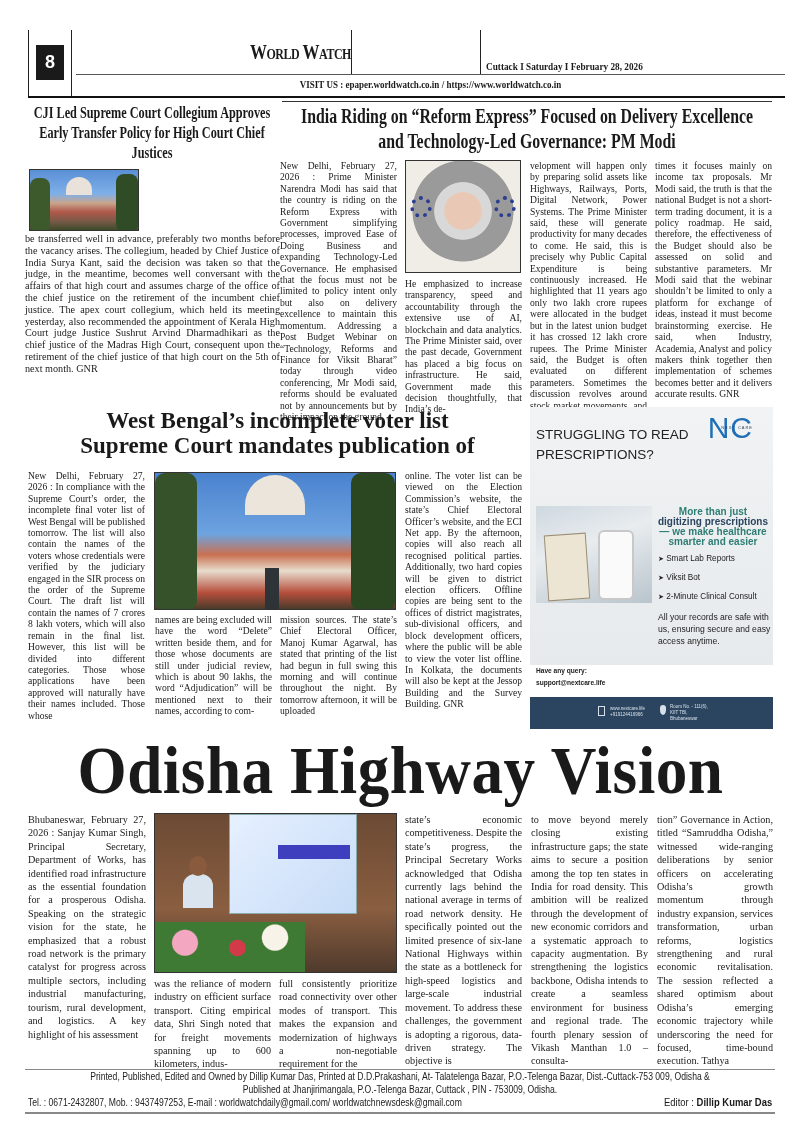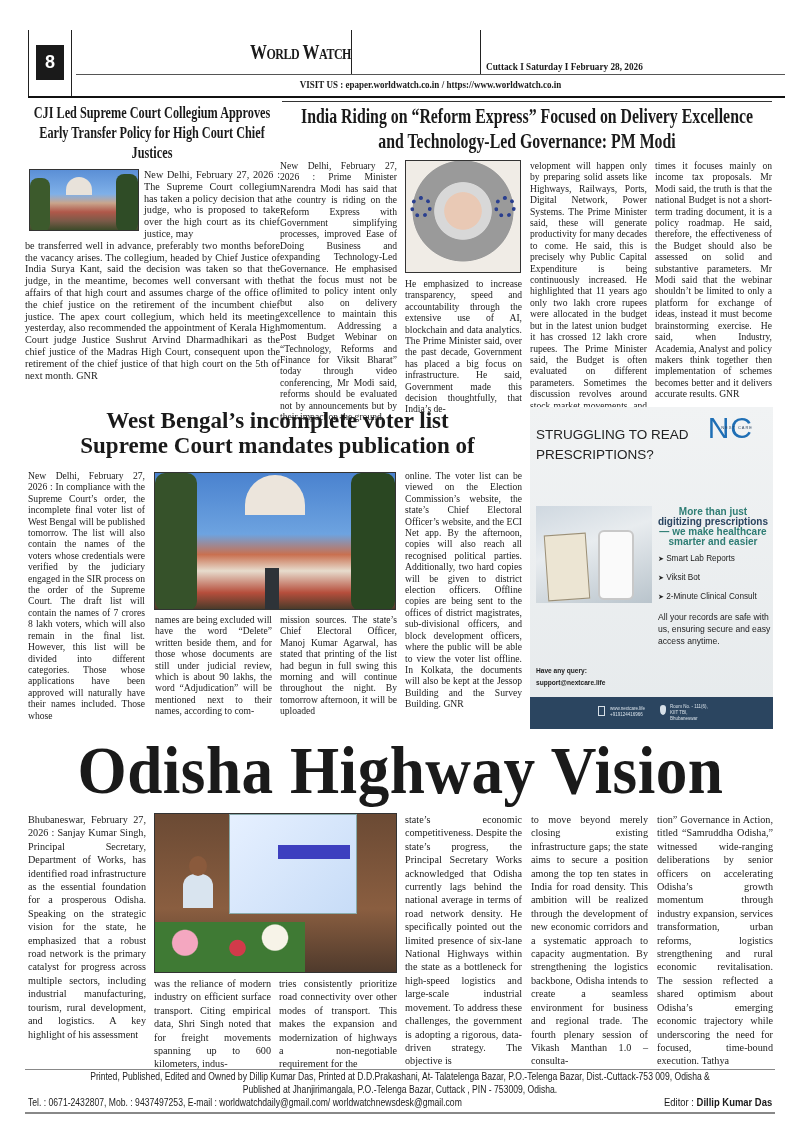--- a/index.html
+++ b/index.html
@@ -39,21 +39,20 @@
 </div>
 
 <div class="abs" style="left:25px;top:103px;width:255px">
   <div class="hl-condensed" style="font-size:17px;line-height:20px;width:350px;margin-left:-48px">CJI Led Supreme Court Collegium Approves Early Transfer Policy for High Court Chief Justices</div>
   <div style="margin-top:6px">
     <div class="img" style="float:left;width:110px;height:62px;margin:0 5px 2px 4px;background:linear-gradient(180deg,#5b8fd6 0%,#7fb0e8 40%,#c9a58d 55%,#b0584a 70%,#7a5a48 85%,#3d4b2a 100%);position:relative">
       <div class="abs" style="left:36px;top:7px;width:26px;height:18px;border-radius:13px 13px 0 0;background:#e8e2da"></div>
       <div class="abs" style="left:0;top:8px;width:20px;height:54px;background:#3c5a2c;border-radius:8px"></div>
       <div class="abs" style="right:0;top:4px;width:22px;height:58px;background:#2f4c26;border-radius:8px"></div>
     </div>
-    <div class="body-text" style="font-size:10.2px;line-height:11.8px">New Delhi, February 27, 2026 : The Supreme Court collegium has taken a policy decision that a judge, who is proposed to take over the high court as its chief justice, may</div>
     <div class="body-text" style="clear:both;font-size:10.2px;line-height:11.8px">be transferred well in advance, preferably two months before the vacancy arises. The collegium, headed by Chief Justice of India Surya Kant, said the decision was taken so that the judge, in the meantime, becomes well conversant with the affairs of that high court and assumes charge of the office of the chief justice on the retirement of the incumbent chief justice. The apex court collegium, which held its meeting yesterday, also recommended the appointment of Kerala High Court judge Justice Sushrut Arvind Dharmadhikari as the chief justice of the Madras High Court, consequent upon the retirement of the chief justice of that high court on the 5th of next month. GNR</div>
   </div>
 </div>
 
 <div class="abs" style="left:282px;top:101px;width:490px;height:1px;background:#333"></div>
 <div class="abs" style="left:282px;top:103px;width:490px">
   <div class="hl-condensed" style="font-size:22px;line-height:25px;width:660px;margin-left:-85px">India Riding on “Reform Express” Focused on Delivery Excellence and Technology-Led Governance: PM Modi</div>
 </div>
 <div class="abs body-text" style="left:280px;top:160px;width:117px">New Delhi, February 27, 2026 : Prime Minister Narendra Modi has said that the country is riding on the Reform Express with Government simplifying processes, improved Ease of Doing Business and expanding Technology-Led Governance. He emphasised that the focus must not be limited to policy intent only but also on delivery excellence to maintain this momentum. Addressing a Post Budget Webinar on “Technology, Reforms and Finance for Viksit Bharat” today through video conferencing, Mr Modi said, reforms should be evaluated not by announcements but by their impact on the ground.</div>
 <div class="abs img" style="left:405px;top:160px;width:116px;height:113px;background:radial-gradient(circle at 50% 45%,#e9c9b5 0 22%,#d8d8d8 23% 34%,#9a9a9a 35% 60%,#f0ece6 61%);">
@@ -72,21 +71,21 @@
 <div class="abs img" style="left:154px;top:472px;width:242px;height:138px;background:linear-gradient(180deg,#4a82cf 0%,#6da3e0 45%,#c97050 60%,#e7dccd 72%,#b64e3c 88%,#4a3b2a 100%)">
   <div class="abs" style="left:90px;top:2px;width:60px;height:40px;border-radius:30px 30px 0 0;background:#ece5dc"></div>
   <div class="abs" style="left:0;top:0;width:42px;height:138px;background:#36522a;border-radius:10px"></div>
   <div class="abs" style="right:0;top:0;width:44px;height:138px;background:#2a4722;border-radius:10px"></div>
   <div class="abs" style="left:110px;top:95px;width:14px;height:43px;background:#2e3338"></div>
 </div>
 <div class="abs body-text" style="left:155px;top:614px;width:117px">names are being excluded will have the word “Delete” written beside them, and for those whose documents are still under judicial review, which is about 90 lakhs, the word “Adjudication” will be mentioned next to their names, according to com-</div>
 <div class="abs body-text" style="left:280px;top:614px;width:117px">mission sources. The state’s Chief Electoral Officer, Manoj Kumar Agarwal, has stated that printing of the list had begun in full swing this morning and will continue throughout the night. By tomorrow afternoon, it will be uploaded</div>
 <div class="abs body-text" style="left:405px;top:470px;width:117px">online. The voter list can be viewed on the Election Commission’s website, the state’s Chief Electoral Officer’s website, and the ECI Net app. By the afternoon, copies will also reach all recognised political parties. Additionally, two hard copies will be given to district election officers. Offline copies are being sent to the offices of district magistrates, sub-divisional officers, and block development officers, where the public will be able to view the voter list offline. In Kolkata, the documents will also be kept at the Jessop Building and the Survey Building. GNR</div>
 
-<div class="abs ad" style="left:530px;top:407px;width:243px;height:322px">
+<div class="abs ad" style="left:530px;top:407px;width:243px;height:258px">
   <div class="abs" style="left:6px;top:18px;font-size:13.5px;line-height:20px;color:#222">
     <div>STRUGGLING TO READ</div>
     <div>PRESCRIPTIONS?</div>
   </div>
   <div class="abs" style="right:20px;top:6px;text-align:right;color:#1f6fb5">
     <div style="font-size:30px;line-height:30px;font-weight:300;letter-spacing:1px">NC</div>
     <div style="font-size:4px;letter-spacing:1px;margin-top:-18px;color:#2b4560">NEXT CARE</div>
   </div>
   <div class="abs" style="left:6px;top:99px;width:116px;height:97px;background:linear-gradient(160deg,#cfd8e0 0%,#e8ecef 40%,#b9c4cc 100%);overflow:hidden">
     <div class="abs" style="left:10px;top:28px;width:42px;height:66px;background:#ece5d3;border:1px solid #9a8f78;transform:rotate(-4deg)"></div>
@@ -124,21 +123,21 @@
 <div class="abs body-text" style="left:28px;top:813px;width:118px;font-size:10.2px;line-height:13.4px">Bhubaneswar, February 27, 2026 : Sanjay Kumar Singh, Principal Secretary, Department of Works, has identified road infrastructure as the essential foundation for a prosperous Odisha. Speaking on the strategic vision for the state, he emphasized that a robust road network is the primary catalyst for progress across multiple sectors, including industrial manufacturing, tourism, rural development, and logistics. A key highlight of his assessment</div>
 <div class="abs img" style="left:154px;top:813px;width:243px;height:160px;background:linear-gradient(180deg,#6b4a34 0%,#8a5e40 60%,#4f3a2c 100%)">
   <div class="abs" style="left:74px;top:0;width:128px;height:100px;background:linear-gradient(135deg,#e6f0ff,#c7dcf7);border:1px solid #8aa">
     <div class="abs" style="left:48px;top:30px;width:72px;height:14px;background:#3d3fbf"></div>
   </div>
   <div class="abs" style="left:28px;top:60px;width:30px;height:34px;background:#d9e4ef;border-radius:12px 12px 0 0"></div>
   <div class="abs" style="left:34px;top:42px;width:18px;height:20px;background:#8a5a3c;border-radius:50%"></div>
   <div class="abs" style="left:0;top:108px;width:150px;height:52px;background:radial-gradient(circle at 20% 40%,#f4a7c0 0 10%,transparent 11%),radial-gradient(circle at 55% 50%,#d23a4a 0 9%,transparent 10%),radial-gradient(circle at 80% 30%,#f7f3e8 0 10%,transparent 11%),#3f7a34"></div>
 </div>
 <div class="abs body-text" style="left:154px;top:977px;width:117px;font-size:10.2px;line-height:13.4px">was the reliance of modern industry on efficient surface transport. Citing empirical data, Shri Singh noted that for freight movements spanning up to 600 kilometers, indus-</div>
-<div class="abs body-text" style="left:279px;top:977px;width:118px;font-size:10.2px;line-height:13.4px">tries consistently prioritize road connectivity over other modes of transport. This makes the expansion and modernization of highways a non-negotiable requirement for the</div>
+<div class="abs body-text" style="left:279px;top:977px;width:118px;font-size:10.2px;line-height:13.4px">full consistently prioritize road connectivity over other modes of transport. This makes the expansion and modernization of highways a non-negotiable requirement for the</div>
 <div class="abs body-text" style="left:405px;top:813px;width:117px;font-size:10.2px;line-height:13.4px">state’s economic competitiveness. Despite the state’s progress, the Principal Secretary Works acknowledged that Odisha currently lags behind the national average in terms of road network density. He specifically pointed out the limited presence of six-lane National Highways within the state as a bottleneck for high-speed logistics and large-scale industrial movement. To address these challenges, the government is adopting a rigorous, data-driven strategy. The objective is</div>
 <div class="abs body-text" style="left:531px;top:813px;width:117px;font-size:10.2px;line-height:13.4px">to move beyond merely closing existing infrastructure gaps; the state aims to secure a position among the top ten states in India for road density. This ambition will be realized through the development of new economic corridors and a systematic approach to capacity augmentation. By strengthening the logistics backbone, Odisha intends to create a seamless environment for business and regional trade. The fourth plenary session of Vikash Manthan 1.0 –consulta-</div>
 <div class="abs body-text" style="left:657px;top:813px;width:116px;font-size:10.2px;line-height:13.4px">tion” Governance in Action, titled “Samruddha Odisha,” witnessed wide-ranging deliberations by senior officers on accelerating Odisha’s growth momentum through industry expansion, services transformation, urban reforms, logistics strengthening and rural economic revitalisation. The session reflected a shared optimism about Odisha’s emerging economic trajectory while underscoring the need for focused, time-bound execution. Tathya</div>
 
 <div class="abs" style="left:25px;top:1069px;width:750px;height:1px;background:#888"></div>
 <div class="abs footer-text" style="left:-20px;top:1071px;width:840px">Printed, Published, Edited and Owned by Dillip Kumar Das, Printed at D.D.Prakashani, At- Talatelenga Bazar, P.O.-Telenga Bazar, Dist.-Cuttack-753 009, Odisha &amp;</div>
 <div class="abs footer-text" style="left:-20px;top:1084px;width:840px">Published at Jhanjirimangala, P.O.-Telenga Bazar, Cuttack , PIN - 753009, Odisha.</div>
 <div class="abs footer-text" style="left:28px;top:1097px;text-align:left;white-space:nowrap;transform-origin:left">Tel. : 0671-2432807, Mob. : 9437497253, E-mail : worldwatchdaily@gmail.com/ worldwatchnewsdesk@gmail.com</div>
 <div class="abs" style="right:28px;top:1096px;font-family:'Liberation Sans',sans-serif;font-size:10.5px;white-space:nowrap;transform:scaleX(0.9);transform-origin:right"><span>Editor : </span><b>Dillip Kumar Das</b></div>
 <div class="abs" style="left:25px;top:1112px;width:750px;height:2px;background:#888"></div>

